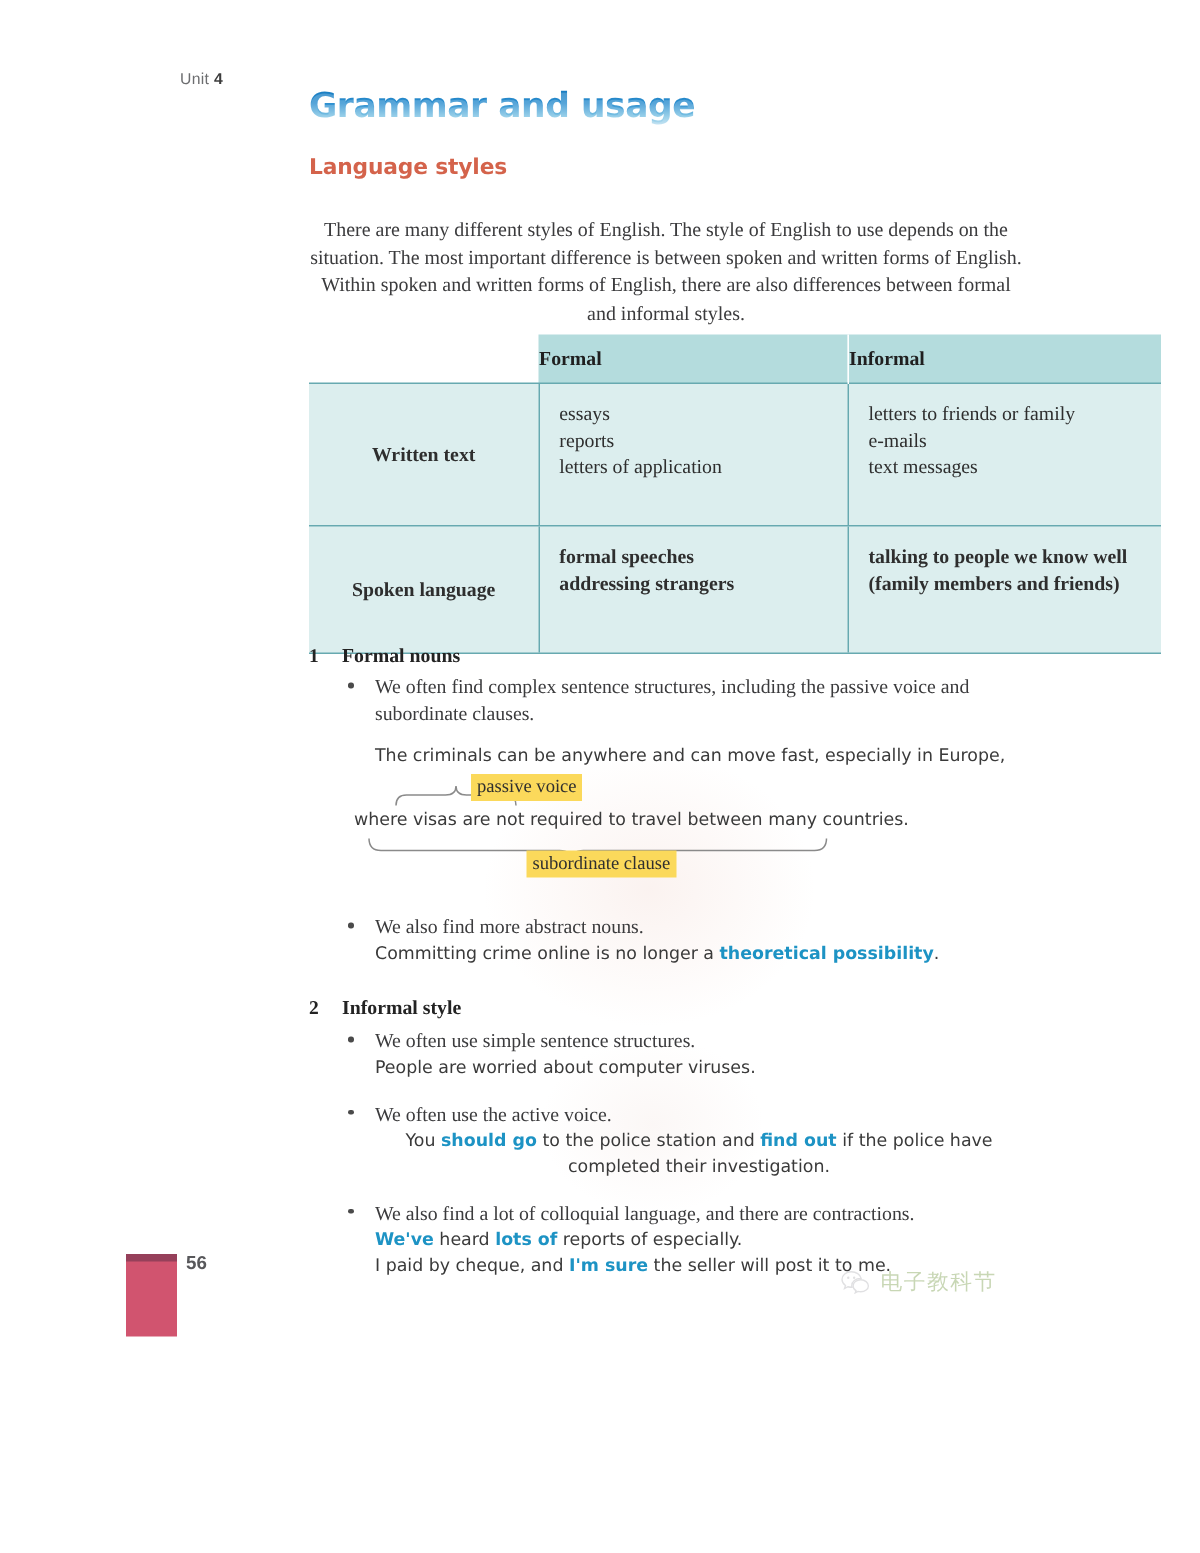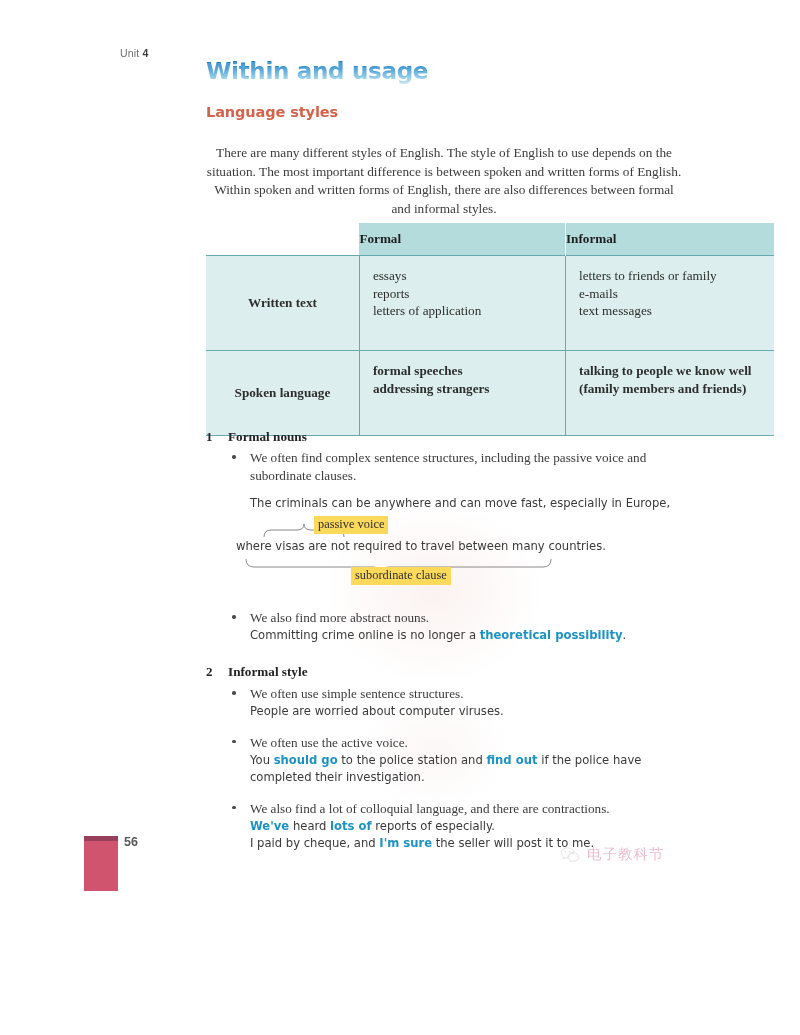--- a/index.html
+++ b/index.html
@@ -239,21 +239,21 @@
     left: 560px;
     top: 845px;
     display: flex;
     align-items: center;
     gap: 7px;
     opacity: 0.30;
   }
   .watermark .wm-text {
     font-family: Liberation Mono, monospace;
     font-size: 14.5px;
-    color: #be185d;
+    color: #4d7c0f;
     letter-spacing: 1px;
   }
   .wm-icon { width: 20px; height: 17px; }
 
   
   .blotch {
     position: absolute;
     border-radius: 50%;
     pointer-events: none;
   }
@@ -272,21 +272,21 @@
 <div class="page">
 
   <div class="blotch b1"></div>
   <div class="blotch b2"></div>
 
   <div class="unit-label">
     <span>Unit</span>
     <b>4</b>
   </div>
 
-  <div class="main-title">Within and usage</div>
+  <div class="main-title">Grammar and usage</div>
   <div class="sub-title">Language styles</div>
 
   <p class="intro">There are many different styles of English. The style of English to use depends on the situation. The most important difference is between spoken and written forms of English. Within spoken and written forms of English, there are also differences between formal and informal styles.</p>
 
   <table class="styles-table">
     <colgroup>
       <col class="c1">
         <col class="c2">
         <col class="c3">
     </colgroup>
@@ -356,21 +356,21 @@
     <div class="bullet-row" style="margin-top:21px;">
       <span class="bullet-dot"></span>
       <span>We often use simple sentence structures.</span>
     </div>
     <div class="example" style="padding-left:44px;">People are worried about computer viruses.</div>
 
     <div class="bullet-row" style="margin-top:13px;">
       <span class="bullet-dot"></span>
       <span>We often use the active voice.</span>
     </div>
-    <div class="example" style="padding-left:44px;">
+    <div class="example" style="padding-left:44px;text-align:center;">
       <span>You </span><span class="hl-blue">should go</span><span> to the police station and </span><span class="hl-blue">find out</span><span> if the police have completed their investigation.</span>
     </div>
 
     <div class="bullet-row" style="margin-top:13px;">
       <span class="bullet-dot"></span>
       <span>We also find a lot of colloquial language, and there are contractions.</span>
     </div>
     <div class="example" style="padding-left:44px;">
       <span class="hl-blue">We've</span><span> heard </span><span class="hl-blue">lots of</span><span> reports of especially.</span>
     </div>

